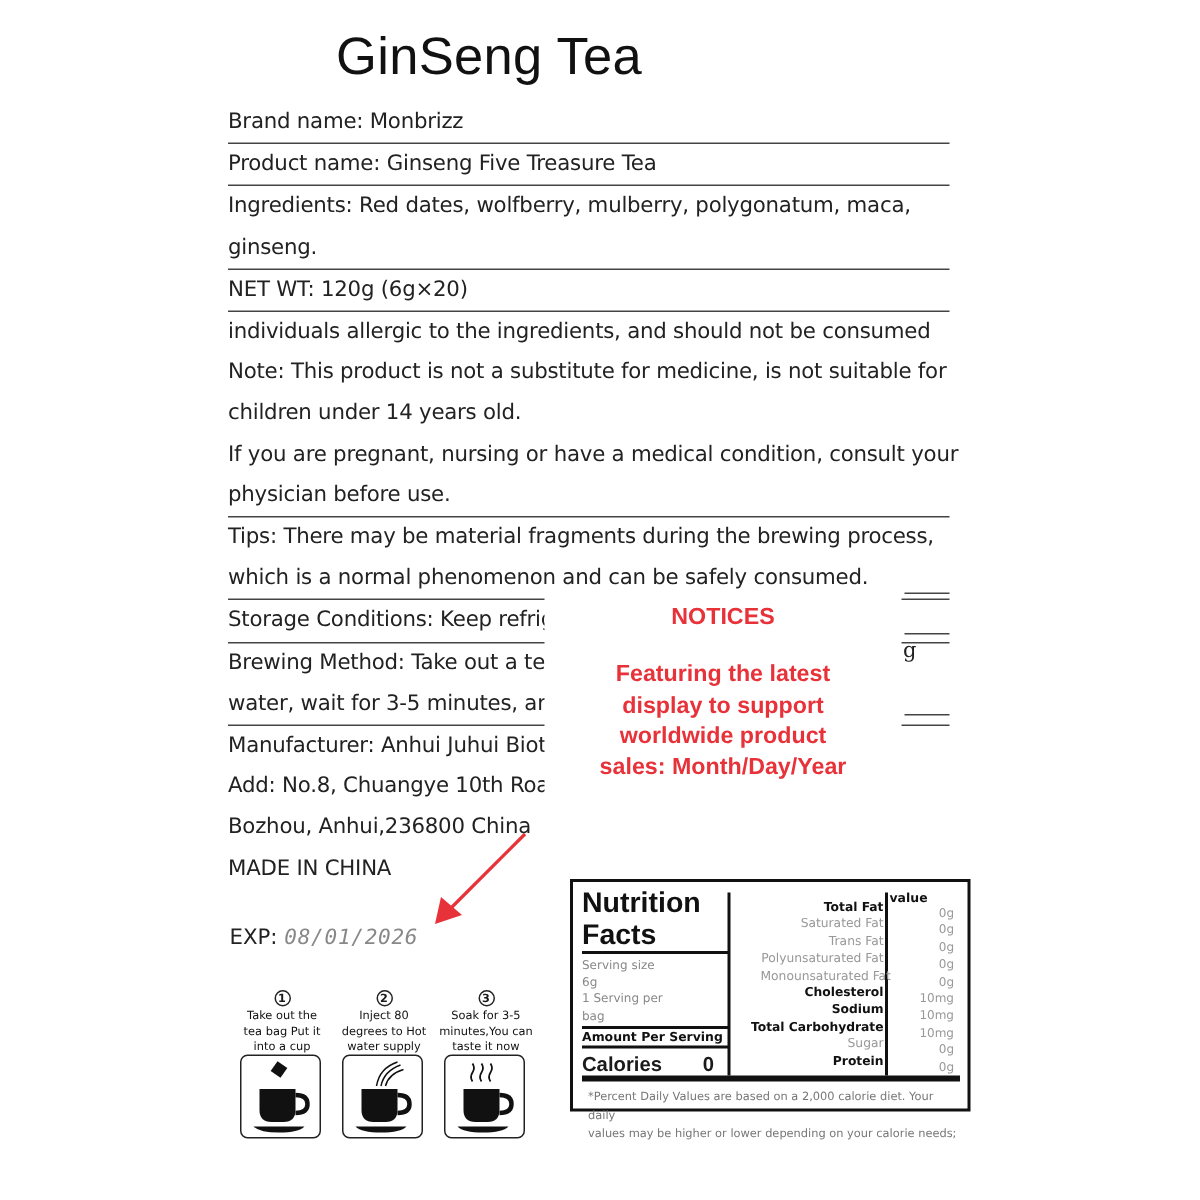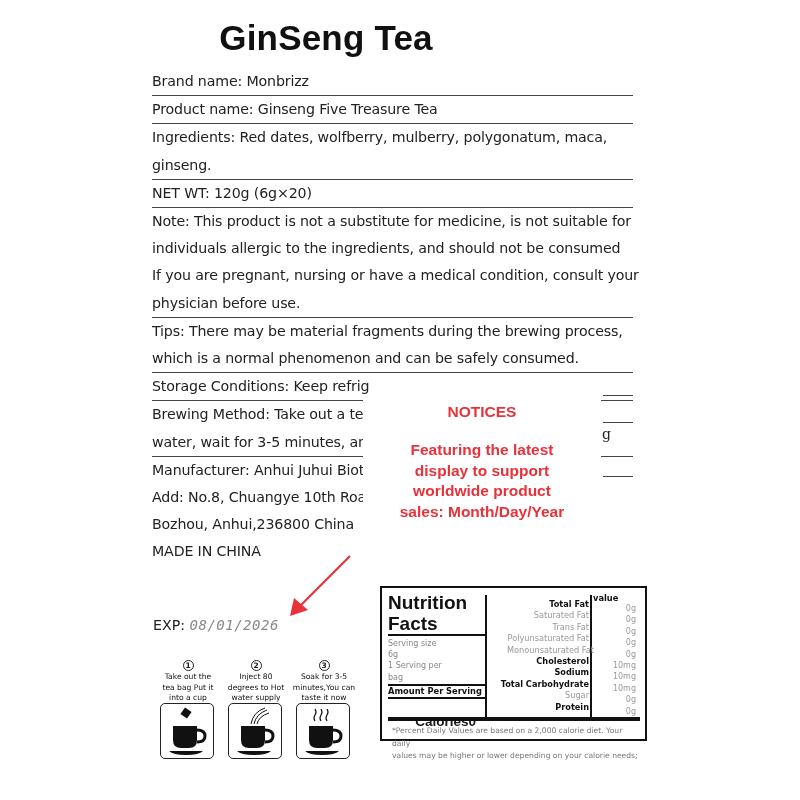--- a/index.html
+++ b/index.html
@@ -1,21 +1,21 @@
 <!DOCTYPE html>
 <html><head>
   <meta charset="utf-8">
   <style>
     * { box-sizing: border-box; margin: 0; padding: 0; }
     html, body { width: 800px; height: 800px; background: #ffffff; overflow: hidden; }
     body { position: relative; font-family: "DejaVu Sans", sans-serif; color: #1a1a1a; }
 
     .title {
       position: absolute; left: 0; top: 18px; width: 652px; text-align: center;
-      font-family: "Liberation Sans", sans-serif; font-weight: bold; font-size: 35px; color: #111;
+      font-family: "Liberation Sans", sans-serif; font-weight: normal; font-size: 35px; color: #111;
       letter-spacing: 0.2px;
     }
 
     .info { position: absolute; left: 152px; top: 68px; width: 481px; }
     .row { font-size: 14.2px; line-height: 27.2px; color: #222; white-space: nowrap; letter-spacing: -0.15px; }
     .rule { height: 0; border-top: 1.5px solid #444; width: 481px; }
 
     
     .notices {
       position: absolute; left: 363px; top: 395px; width: 238px; height: 180px;
@@ -51,21 +51,21 @@
       position: absolute; left: 380px; top: 586px; width: 267px; height: 155px;
       border: 2.5px solid #111; background: #fff;
     }
     .nf-left { position: absolute; left: 6px; top: 4px; width: 96px; }
     .nf-title { font-family: "Liberation Sans", sans-serif; font-weight: bold; font-size: 19px; line-height: 21px; color: #111; }
     .nf-bar1 { border-top: 2px solid #111; margin-top: 0px; width: 98px; }
     .nf-serving { font-size: 8px; line-height: 11.2px; color: #888; margin-top: 2px; }
     .nf-bar2 { border-top: 2px solid #111; width: 98px; margin-top: 1px; }
     .nf-aps { font-size: 8.3px; font-weight: bold; line-height: 11px; color: #111; }
     .nf-bar3 { border-top: 2px solid #111; width: 98px; }
-    .nf-cal { font-family: "Liberation Sans", sans-serif; font-weight: bold; font-size: 13.5px; line-height: 22px; display: flex; justify-content: flex-end; width: 88px; margin-top: 12px; }
+    .nf-cal { font-family: "Liberation Sans", sans-serif; font-weight: bold; font-size: 13.5px; line-height: 22px; display: flex; justify-content: space-between; width: 88px; }
     .nf-vline1 { position: absolute; left: 103px; top: 7px; height: 122px; border-left: 2px solid #111; }
     .nf-vline2 { position: absolute; left: 208px; top: 7px; height: 122px; border-left: 2px solid #111; }
     .nf-bottombar { position: absolute; left: 6px; top: 129px; width: 252px; border-top: 4px solid #111; }
     .nf-mid { position: absolute; left: 107px; top: 11px; width: 100px; }
     .nf-item { font-size: 8.2px; line-height: 11.4px; white-space: nowrap; text-align: right; }
     .nf-item.bold { font-weight: bold; color: #111; }
     .nf-item.sub { padding-left: 18px; color: #999; font-weight: normal; }
     .nf-right { position: absolute; left: 211px; top: 5px; width: 43px; }
     .nf-valhdr { font-size: 8.3px; font-weight: bold; color: #111; line-height: 10px; }
     .nf-val { font-size: 8px; line-height: 11.4px; text-align: right; color: #999; }
@@ -79,22 +79,23 @@
 <div class="info">
   <div class="row">Brand name: Monbrizz</div>
   <div class="rule"></div>
   <div class="row">Product name: Ginseng Five Treasure Tea</div>
   <div class="rule"></div>
   <div class="row">Ingredients: Red dates, wolfberry, mulberry, polygonatum, maca,</div>
   <div class="row">ginseng.</div>
   <div class="rule"></div>
   <div class="row">NET WT: 120g (6g×20)</div>
   <div class="rule"></div>
+  <div class="row">individuals allergic to the ingredients, and should not be consumed</div>
   <div class="row">Note: This product is not a substitute for medicine, is not suitable for</div>
-  <div class="row">individuals allergic to the ingredients, and should not be consumed</div>
+  <div class="row">children under 14 years old.</div>
   <div class="row">If you are pregnant, nursing or have a medical condition, consult your</div>
   <div class="row">physician before use.</div>
   <div class="rule"></div>
   <div class="row">Tips: There may be material fragments during the brewing process,</div>
   <div class="row">which is a normal phenomenon and can be safely consumed.</div>
   <div class="rule"></div>
   <div class="row">Storage Conditions: Keep refrig</div>
   <div class="rule"></div>
   <div class="row">Brewing Method: Take out a tea</div>
   <div class="row">water, wait for 3-5 minutes, anc</div>

